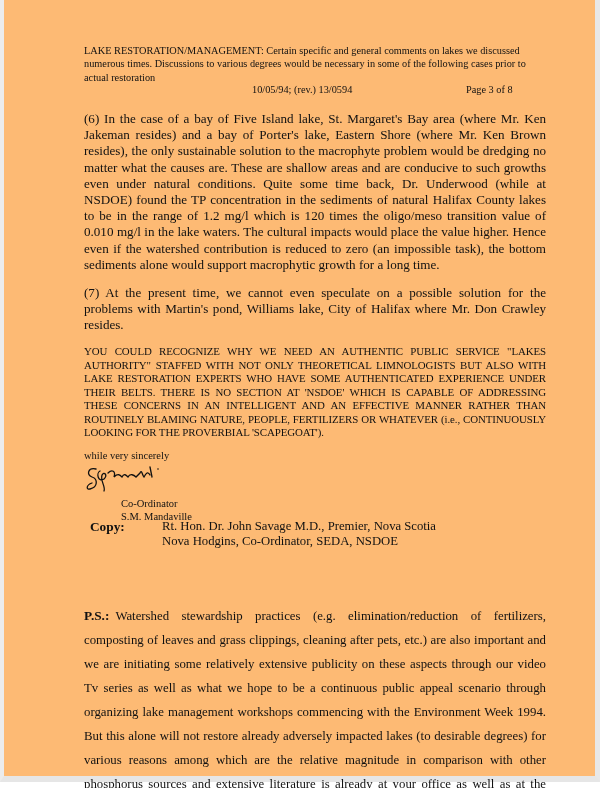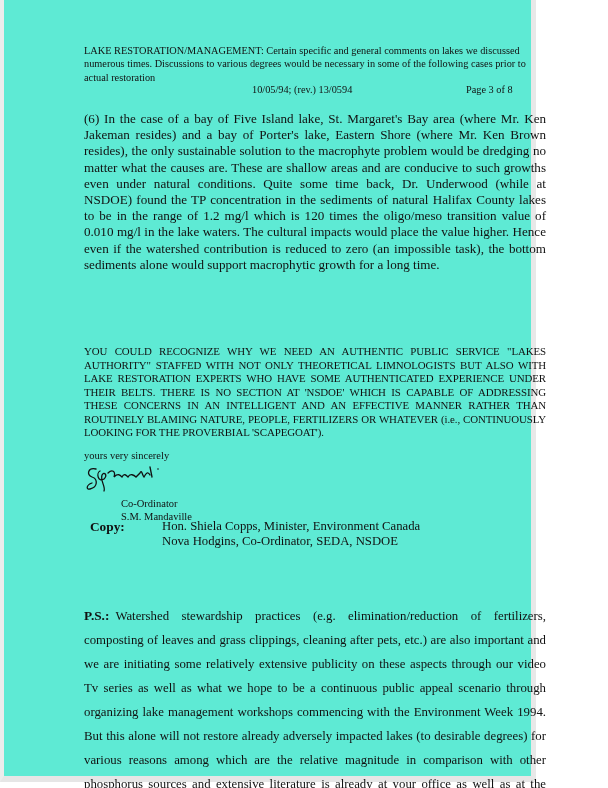--- a/index.html
+++ b/index.html
@@ -1,22 +1,22 @@
 <!DOCTYPE html>
 <html><head>
 <meta charset="utf-8">
 <style>
   html, body { margin: 0; padding: 0; background: #ffffff; }
   body {
     width: 608px; height: 788px; overflow: hidden; position: relative;
     font-family: "Liberation Serif", "DejaVu Serif", serif; color: #111;
   }
   .page {
-    position: absolute; left: 0; top: 0; width: 536px; height: 782px;
-    background: #5eead4;
+    position: absolute; left: 0; top: 0; width: 600px; height: 782px;
+    background: #fdba74;
     border-left: 4px solid #ececec; border-right: 5px solid #e8e8e8; border-bottom: 6px solid #e6e6e6;
     box-sizing: border-box;
   }
   .abs { position: absolute; }
   .hdr { left: 80px; top: 44px; width: 460px; font-size: 10.3px; line-height: 13.3px; }
   .date { left: 248px; top: 84px; font-size: 10.3px; }
   .pageno { left: 462px; top: 84px; font-size: 10.3px; }
   .para {
     left: 80px; width: 462px; font-size: 13.1px; line-height: 16.2px; text-align: justify; font-family: Liberation Serif, serif;
   }
@@ -40,38 +40,39 @@
 </head>
 <body>
 
 <div class="page">
 
   <div class="abs hdr">LAKE RESTORATION/MANAGEMENT: Certain specific and general comments on lakes we discussed numerous times.  Discussions to various degrees would be necessary in some of the following cases prior to actual restoration</div>
   <div class="abs date">10/05/94;  (rev.) 13/0594</div>
   <div class="abs pageno">Page 3 of 8</div>
 
   <div class="abs para p6">(6)  In the case of a bay of Five Island lake, St. Margaret's Bay area (where Mr. Ken Jakeman resides) and a bay of Porter's lake, Eastern Shore (where Mr. Ken Brown resides), the only sustainable solution to the macrophyte problem would be dredging no matter what the causes are.  These are shallow areas and are conducive to such growths even under natural conditions.  Quite some time back, Dr. Underwood (while at NSDOE) found the TP concentration in the sediments of natural Halifax County lakes to be in the range of 1.2 mg/l which is 120 times the oligo/meso transition value of 0.010 mg/l in the lake waters.  The cultural impacts would place the value higher.  Hence even if the watershed contribution is reduced to zero (an impossible task), the bottom sediments alone would support macrophytic growth for a long time.</div>
+  <div class="abs para p7">(7)  At the present time, we cannot even speculate on a possible solution for the problems with Martin's pond, Williams lake, City of Halifax where Mr. Don Crawley resides.</div>
 
   <div class="abs caps">YOU COULD RECOGNIZE WHY WE NEED AN AUTHENTIC PUBLIC SERVICE "LAKES AUTHORITY" STAFFED WITH NOT ONLY THEORETICAL LIMNOLOGISTS BUT ALSO WITH LAKE RESTORATION EXPERTS WHO HAVE SOME AUTHENTICATED EXPERIENCE UNDER THEIR BELTS.  THERE IS NO SECTION AT 'NSDOE' WHICH IS CAPABLE OF ADDRESSING THESE CONCERNS IN AN INTELLIGENT AND AN EFFECTIVE MANNER RATHER THAN ROUTINELY BLAMING NATURE, PEOPLE, FERTILIZERS OR WHATEVER (i.e., CONTINUOUSLY LOOKING FOR THE PROVERBIAL 'SCAPEGOAT').</div>
 
-  <div class="abs closing">yours very sincerely</div>
+  <div class="abs closing">while very sincerely</div>
 
   <svg class="abs signature" viewBox="0 0 90 32">
     <path d="M12 8 C4 6 2 14 8 16 C14 18 14 26 6 28 C2 29 2 24 8 22 M16 10 C12 12 14 22 20 18 C24 14 20 10 18 14 C16 20 22 26 20 30 M24 12 C28 8 32 10 30 16 C34 12 36 14 38 16 C40 12 42 14 44 16 C46 12 50 14 52 16 L56 12 C58 8 58 14 60 16 C62 12 64 10 66 14 M66 6 L68 16" fill="none" stroke="#111" stroke-width="1.3" stroke-linecap="round"></path>
     <circle cx="74" cy="8" r="0.8" fill="#111"></circle>
   </svg>
 
   <div class="abs role">
     <div>Co-Ordinator</div>
     <div>S.M. Mandaville</div>
   </div>
 
   <div class="abs copy-label">Copy:</div>
   <div class="abs copy-list">
-    <div>Hon. Shiela Copps, Minister, Environment Canada</div>
+    <div>Rt. Hon. Dr. John Savage M.D., Premier, Nova Scotia</div>
     <div>Nova Hodgins, Co-Ordinator, SEDA, NSDOE</div>
   </div>
 
   <div class="abs ps">
     <b>P.S.:</b><span class="indent"></span><span>Watershed stewardship practices (e.g. elimination/reduction of fertilizers, composting of leaves and grass clippings, cleaning after pets, etc.) are also important and we are initiating some relatively extensive publicity on these aspects through our video Tv series as well as what we hope to be a continuous public appeal scenario through organizing lake management workshops commencing with the Environment Week 1994.  But this alone will not restore already adversely impacted lakes (to desirable degrees) for various reasons among which are the relative magnitude in comparison with other phosphorus sources and extensive literature is already at your office as well as at the NSDOE library.</span>
   </div>
 
 </div>
 
 </body></html>

